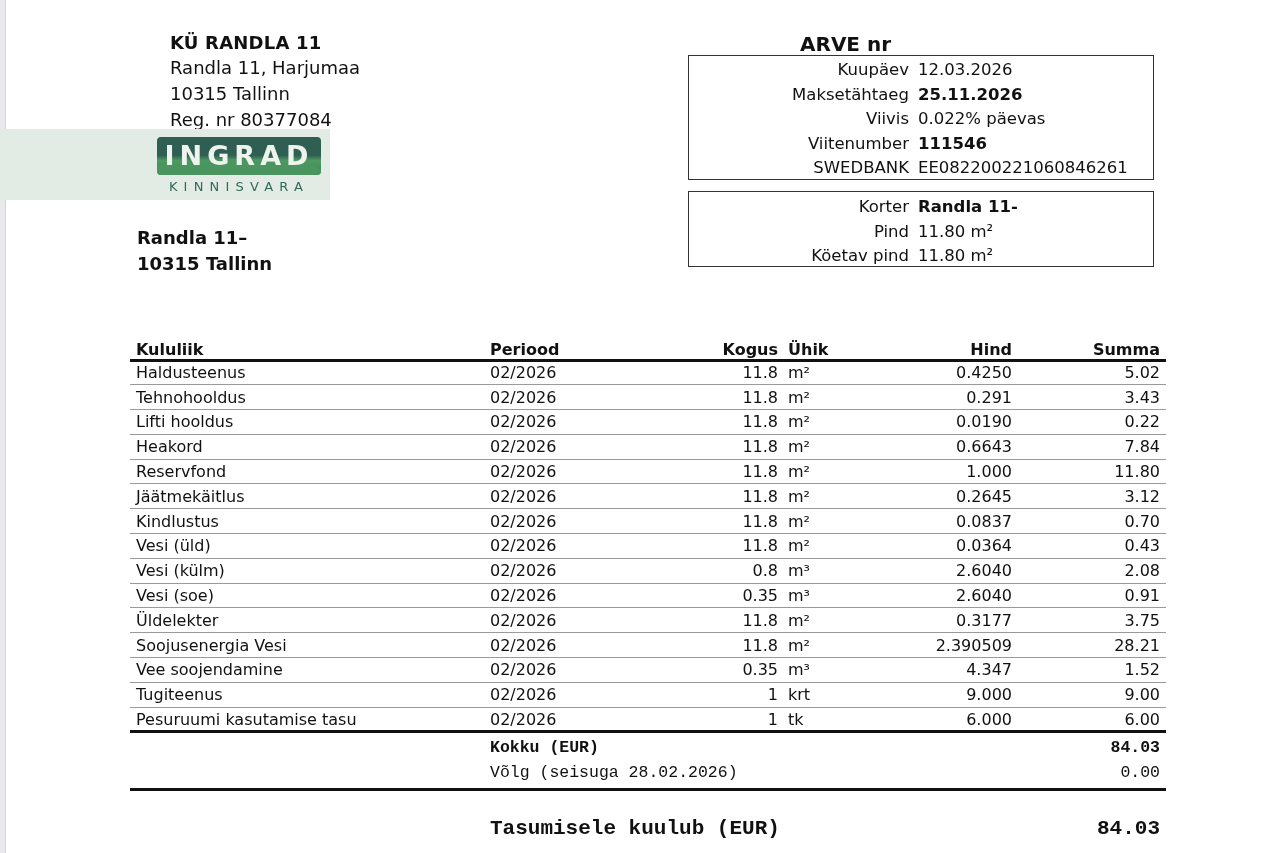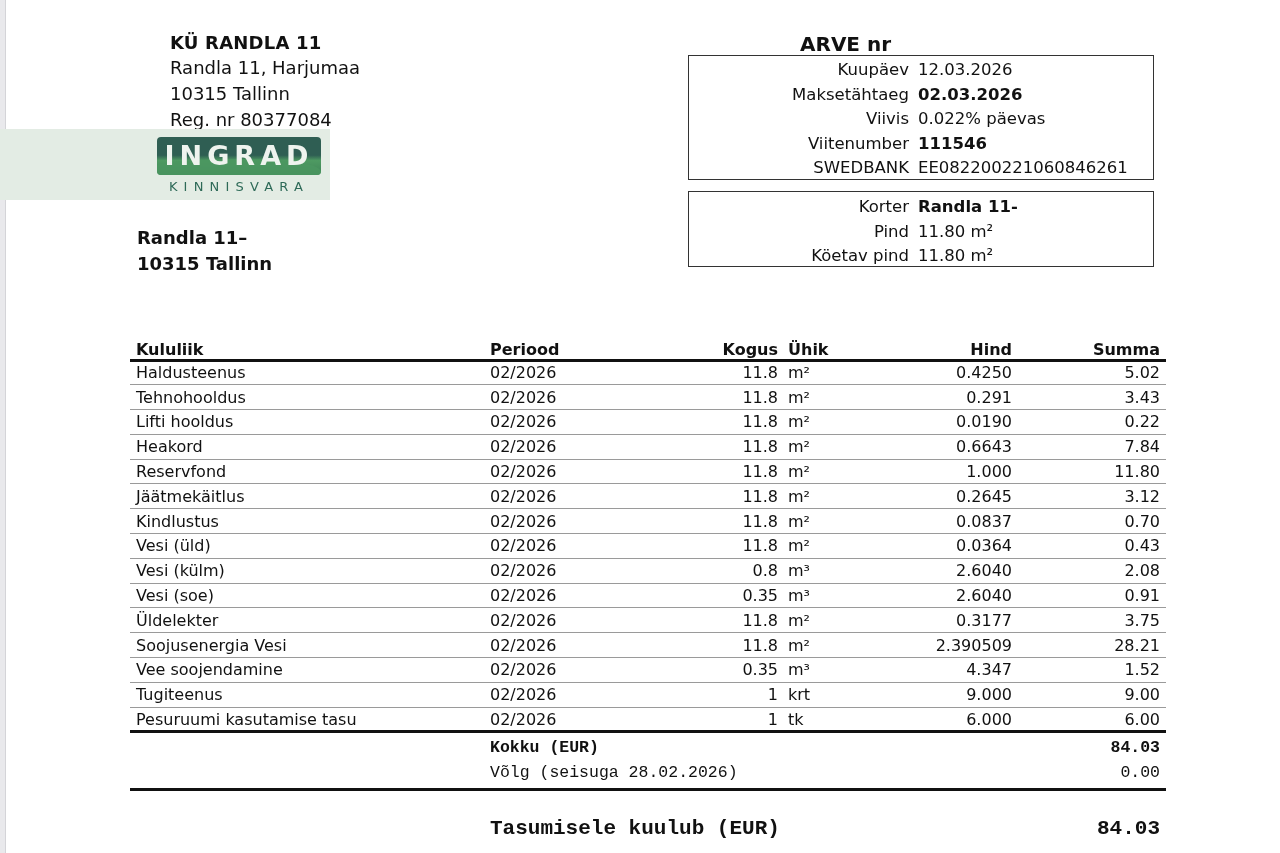--- a/index.html
+++ b/index.html
@@ -78,21 +78,21 @@
 <div class="invoice-title">ARVE nr</div>
 
 <div class="box box1">
   <div class="rows" id="details-rows">
       <div class="kv">
         <span class="k">Kuupäev</span>
         <span class="v">12.03.2026</span>
       </div>
       <div class="kv">
         <span class="k">Maksetähtaeg</span>
-        <span class="v bold">02.03.2026</span>
+        <span class="v bold">25.11.2026</span>
       </div>
       <div class="kv">
         <span class="k">Viivis</span>
         <span class="v">0.022% päevas</span>
       </div>
       <div class="kv">
         <span class="k">Viitenumber</span>
         <span class="v bold">111546</span>
       </div>
       <div class="kv">

